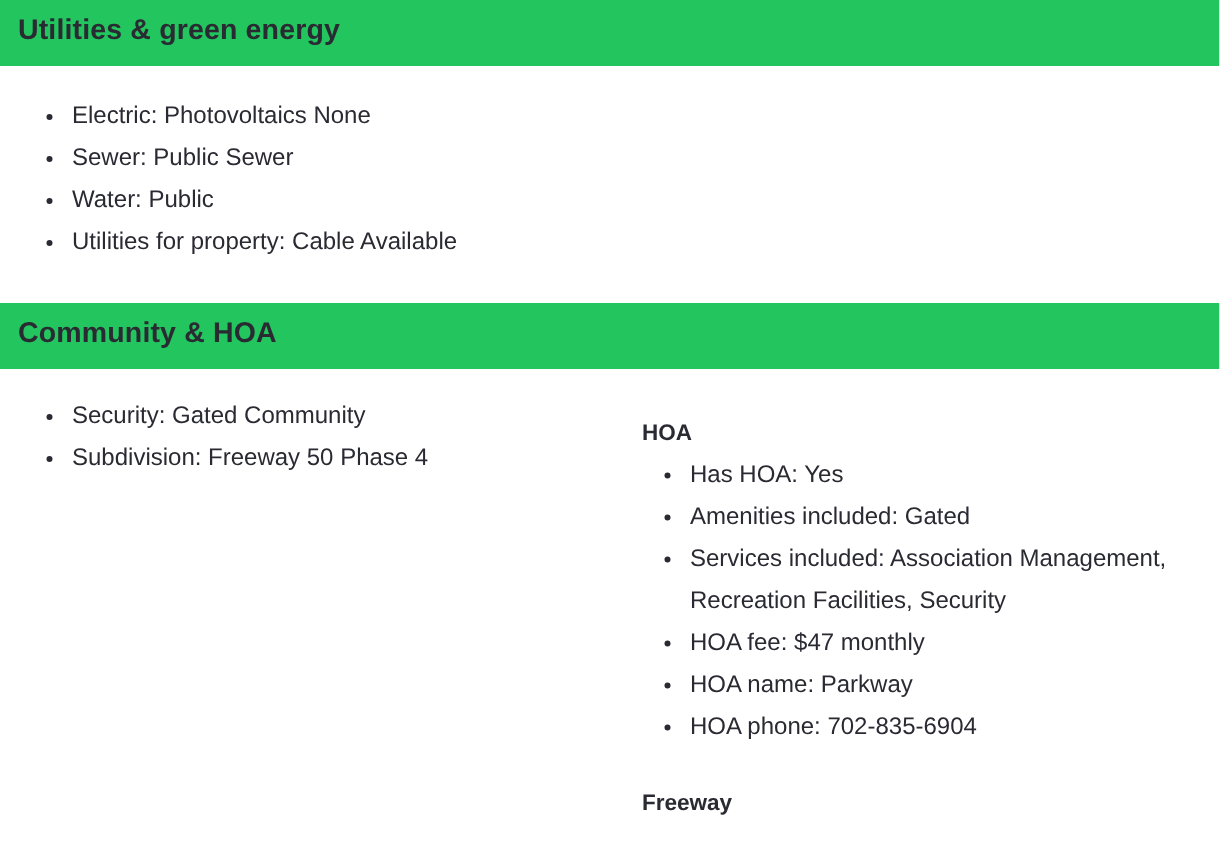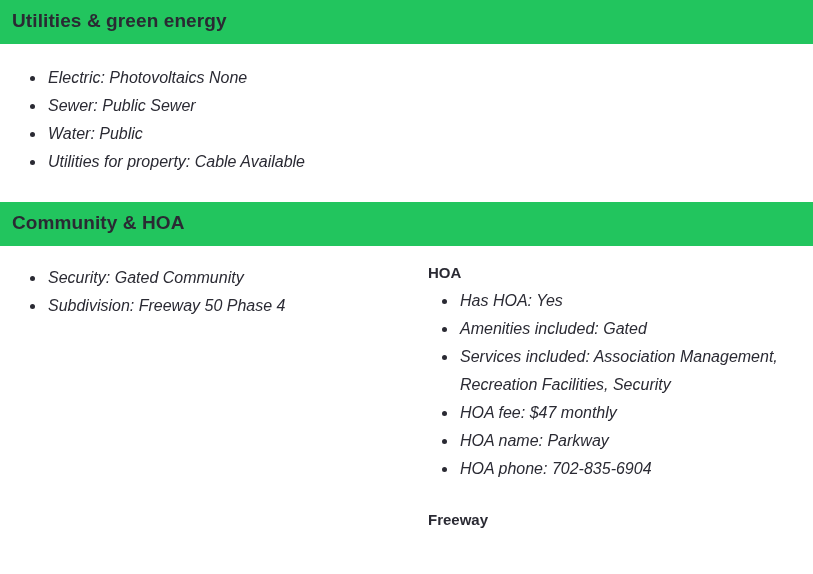--- a/index.html
+++ b/index.html
@@ -32,21 +32,20 @@
     letter-spacing: 0.1px;
   }
   .section-body {
     padding: 0 12px;
     box-sizing: border-box;
   }
   ul.facts {
     margin: 0;
     padding: 0 0 0 34px;
     list-style: disc;
-    font-style: italic;
   }
   ul.facts li {
     font-size: 16px;
     line-height: 28px;
     color: #2a2a33;
     padding-left: 2px;
   }
   .first-list {
     padding-top: 20px;
   }
@@ -57,20 +56,21 @@
     display: flex;
     padding-top: 18px;
   }
   .col-left {
     width: 412px;
     box-sizing: border-box;
   }
   .col-right {
     flex: 1;
     box-sizing: border-box;
+    margin-top: 16px;
   }
   .sub-title {
     font-size: 15px;
     font-weight: bold;
     color: #2a2a33;
     margin: 0 0 6px 4px;
   }
   .block-gap {
     height: 28px;
   }

